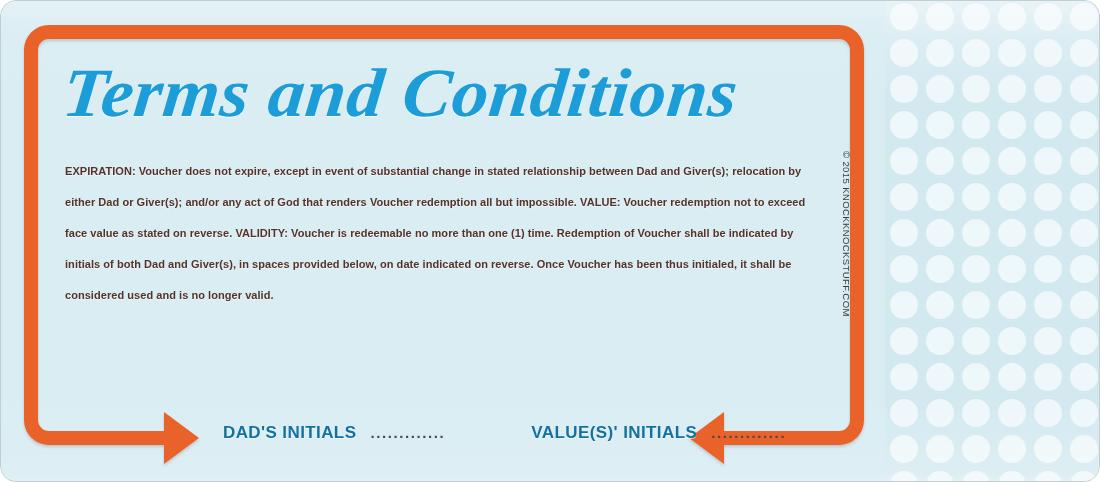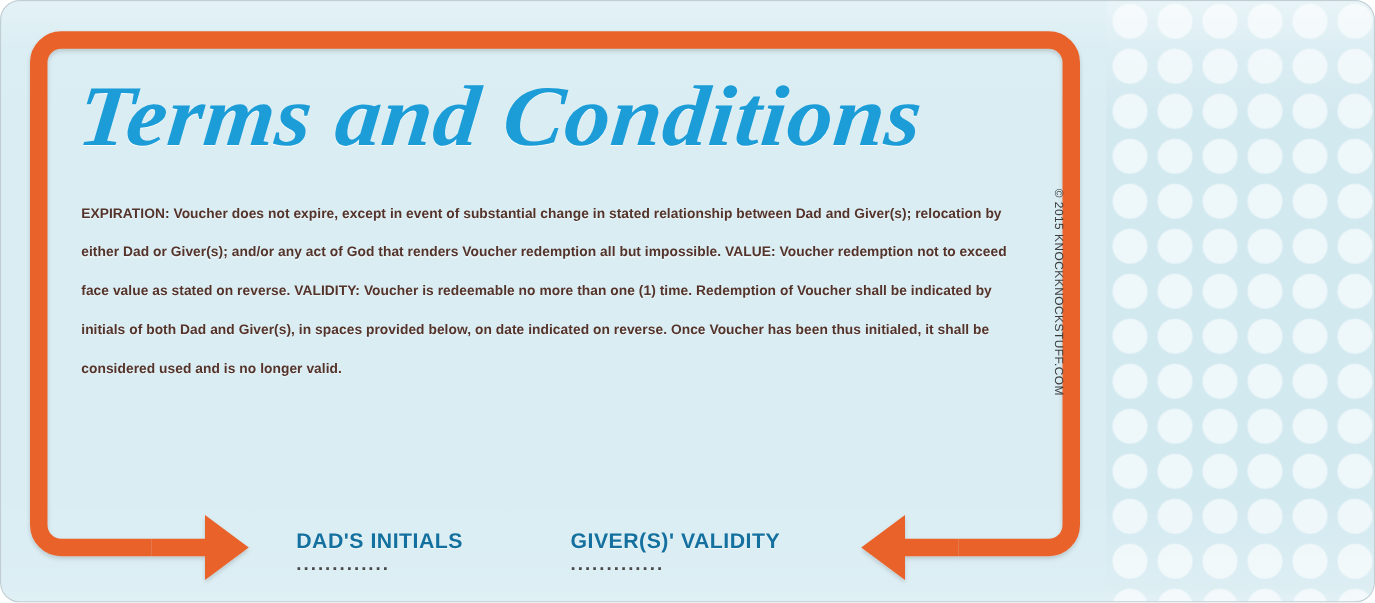--- a/index.html
+++ b/index.html
@@ -113,21 +113,20 @@
     position: absolute;
     left: 222px;
     top: 422px;
     display: flex;
     align-items: baseline;
     gap: 0px;
   }
   .initial-group {
     display: flex;
     align-items: baseline;
-    flex-direction: column;
   }
   .initial-label {
     color: #14719f;
     font-size: 17px;
     font-weight: bold;
     letter-spacing: 0.4px;
     text-shadow: 0 1px 0 rgba(255,255,255,0.6);
     white-space: nowrap;
   }
   .initial-dots {
@@ -198,20 +197,20 @@
     <div class="body-text">EXPIRATION: Voucher does not expire, except in event of substantial change in stated relationship between Dad and Giver(s); relocation by either Dad or Giver(s); and/or any act of God that renders Voucher redemption all but impossible. VALUE: Voucher redemption not to exceed face value as stated on reverse. VALIDITY: Voucher is redeemable no more than one (1) time. Redemption of Voucher shall be indicated by initials of both Dad and Giver(s), in spaces provided below, on date indicated on reverse. Once Voucher has been thus initialed, it shall be considered used and is no longer valid.</div>
   </div>
 
   <div class="initials-row">
     <div class="initial-group">
       <span class="initial-label">DAD'S INITIALS</span>
       <span class="initial-dots">.............</span>
     </div>
     <div class="group-gap"></div>
     <div class="initial-group">
-      <span class="initial-label">GIVER(S)' VALIDITY</span>
+      <span class="initial-label">VALUE(S)' INITIALS</span>
       <span class="initial-dots">.............</span>
     </div>
   </div>
 
   <div class="copyright">© 2015 KNOCKKNOCKSTUFF.COM</div>
 
 </div>
 
 </body></html>

